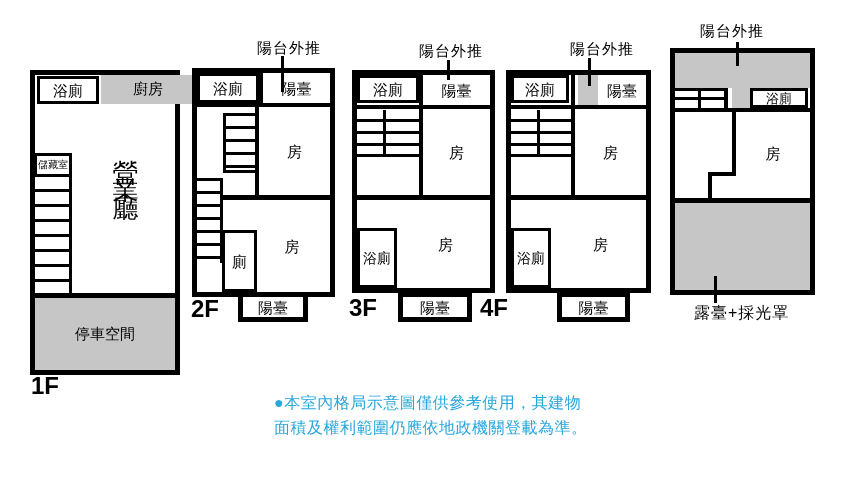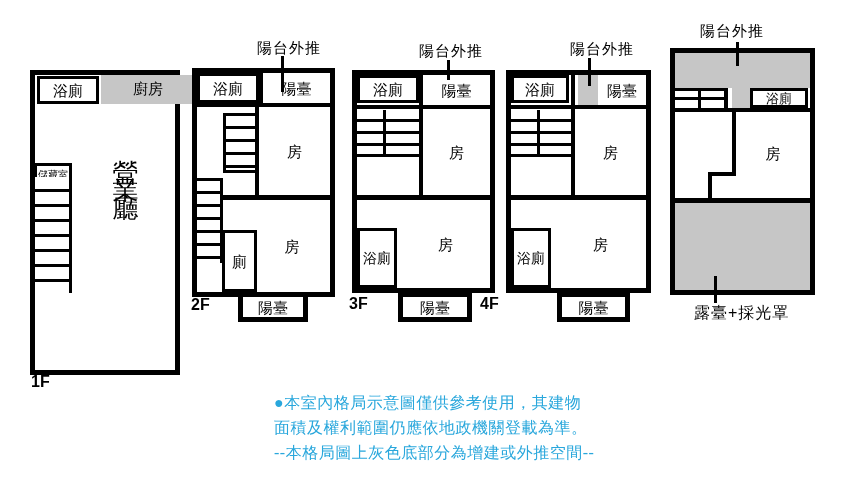--- a/index.html
+++ b/index.html
@@ -10,40 +10,41 @@
   .wall{position:absolute;background:var(--wall,#000);}
   .box{position:absolute;border:3px solid var(--wall,#000);background:#fff;
        display:flex;align-items:center;justify-content:center;font-size:15px;line-height:1;}
   .txt{position:absolute;display:flex;align-items:center;justify-content:center;
        font-size:15px;line-height:1;}
   .gray{position:absolute;background:var(--gray,#c6c6c6);}
   .graybox{background:var(--gray,#c6c6c6);display:flex;align-items:center;justify-content:center;font-size:15px;}
   .st13{background:repeating-linear-gradient(to bottom,#fff 0 10px,var(--wall,#000) 10px 13px);}
   .st15{background:repeating-linear-gradient(to bottom,#fff 0 12px,var(--wall,#000) 12px 15px);}
   .st12{background:repeating-linear-gradient(to bottom,#fff 0 9px,var(--wall,#000) 9px 12px);}
-  .flabel{position:absolute;font-size:16px;font-weight:600;line-height:1;}
+  .flabel{position:absolute;font-size:24px;font-weight:600;line-height:1;}
   .ann{position:absolute;font-size:15px;line-height:1;letter-spacing:1px;white-space:nowrap;}
   .aline{position:absolute;width:3px;background:var(--wall,#000);z-index:5;}
   .balcony{position:absolute;border:5px solid var(--wall,#000);background:#fff;z-index:4;
            display:flex;align-items:center;justify-content:center;font-size:15px;line-height:1;}
   .vtext{position:absolute;writing-mode:vertical-rl;font-size:26px;letter-spacing:17px;line-height:1;}
   .note{position:absolute;left:274px;top:390px;width:360px;color:var(--note,#29a7dc);
         font-size:16px;line-height:25px;letter-spacing:0.5px;font-family:Liberation Serif, serif;}
 </style>
 </head>
 <body>
 
 <div class="canvas">
 
   <div class="floor" style="left:30px;top:70px;width:140px;height:295px">
     <div class="box" style="left:2px;top:1px;width:56px;height:22px">浴廁</div>
     <div class="abs graybox" style="left:66px;top:0;width:94px;height:29px">廚房</div>
     <div class="vtext" style="left:78px;top:64px">營業廳</div>
-    <div class="box" style="left:-1px;top:88px;width:32px;height:18px;font-size:10px">儲藏室</div>
+    <div class="box" style="left:-1px;top:78px;width:32px;height:18px;font-size:10px">儲藏室</div>
     <div class="abs st15" style="left:0;top:102px;width:34px;height:116px;border-right:3px solid #000"></div>
+    <div class="abs graybox" style="left:0;top:218px;width:140px;height:72px;border-top:5px solid #000">停車空間</div>
   </div>
   <div class="flabel" style="left:31px;top:374px">1F</div>
 
   <div class="floor" style="left:192px;top:68px;width:133px;height:219px">
     <div class="box" style="left:0;top:0;width:56px;height:24px">浴廁</div>
     <div class="wall" style="left:62px;top:0;width:4px;height:30px"></div>
     <div class="txt" style="left:66px;top:0;width:67px;height:30px">陽臺</div>
     <div class="wall" style="left:0;top:30px;width:133px;height:4px"></div>
     <div class="abs st13" style="left:26px;top:40px;width:32px;height:54px;border:3px solid #000;border-right:none"></div>
     <div class="wall" style="left:58px;top:34px;width:4px;height:88px"></div>
@@ -116,16 +117,15 @@
     <div class="gray" style="left:0;top:150px;width:135px;height:87px"></div>
   </div>
   <div class="ann" style="left:700px;top:23px">陽台外推</div>
   <div class="aline" style="left:736px;top:42px;height:24px"></div>
   <div class="aline" style="left:714px;top:276px;height:27px"></div>
   <div class="ann" style="left:694px;top:305px;font-size:16px">露臺+採光罩</div>
 
   <div class="note">
     <div>●本室內格局示意圖僅供參考使用，其建物</div>
     <div>面積及權利範圍仍應依地政機關登載為準。</div>
-    <div>--本格局圖上灰色底部分為增建或外推空間--</div>
   </div>
 
 </div>
 
 </body></html>

